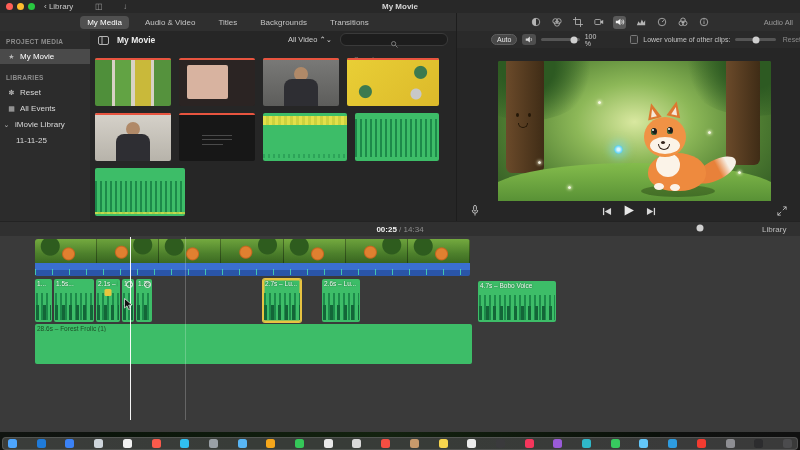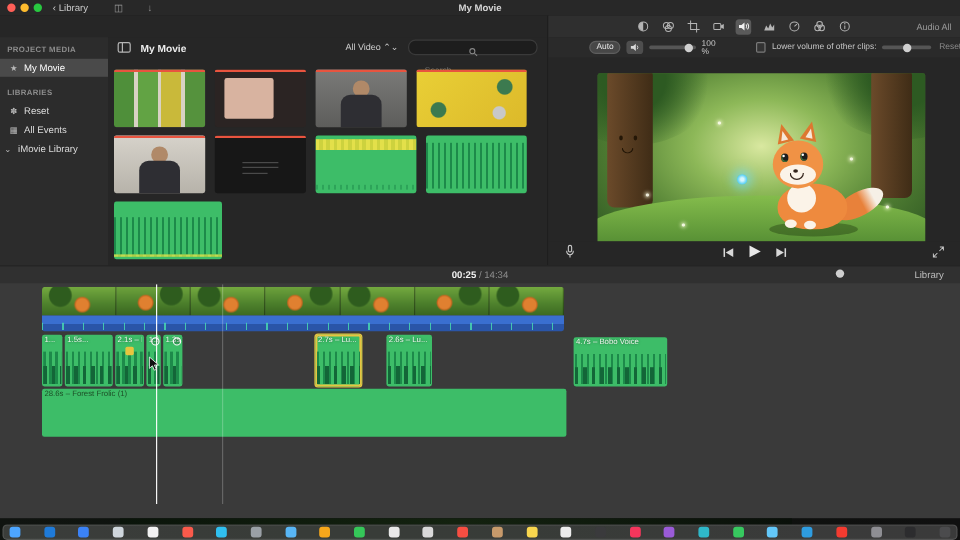--- a/index.html
+++ b/index.html
@@ -178,39 +178,49 @@
   <div class="abs light l-yellow"></div>
   <div class="abs light l-green"></div>
   <div class="abs back-btn">‹ <span>Library</span></div>
   <div class="abs tb-icon" style="left:95px;">◫</div>
   <div class="abs tb-icon" style="left:123px;">↓</div>
   <div class="abs win-title">My Movie</div>
 </div>
 
 <div class="abs left-pane">
 
+  <div class="abs tabbar">
+    <div class="tab sel">My Media</div>
+    <div class="tab">Audio &amp; Video</div>
+    <div class="tab">Titles</div>
+    <div class="tab">Backgrounds</div>
+    <div class="tab">Transitions</div>
+  </div>
 
   <div class="abs sidebar">
     <div class="abs side-hdr" style="left:6px;top:7px;">PROJECT MEDIA</div>
     <div class="abs side-item sel" style="left:0;top:18px;">
       <span class="side-ico">★</span>
       <span>My Movie</span>
     </div>
     <div class="abs side-hdr" style="left:6px;top:43px;">LIBRARIES</div>
     <div class="abs side-item" style="left:0;top:54px;">
       <span class="side-ico">✽</span>
       <span>Reset</span>
     </div>
     <div class="abs side-item" style="left:0;top:70px;">
       <span class="side-ico">▦</span>
       <span>All Events</span>
     </div>
     <div class="abs side-item" style="left:0;top:86px;padding-left:2px;">
       <span class="side-ico">⌄</span>
       <span>iMovie Library</span>
+    </div>
+    <div class="abs side-item" style="left:0;top:102px;padding-left:16px;">
+      <span>11-11-25</span>
     </div>
   </div>
 
   <div class="abs browser">
     <div class="abs browser-hdr">
       <span style="margin-left:8px;">
         <svg width="11" height="9" viewBox="0 0 11 9">
             <rect x="0.5" y="0.5" width="10" height="8" rx="1.5" fill="none" stroke="#b5b5b5"></rect>
             <line x1="4" y1="0.5" x2="4" y2="8.5" stroke="#b5b5b5"></line>
           </svg>

